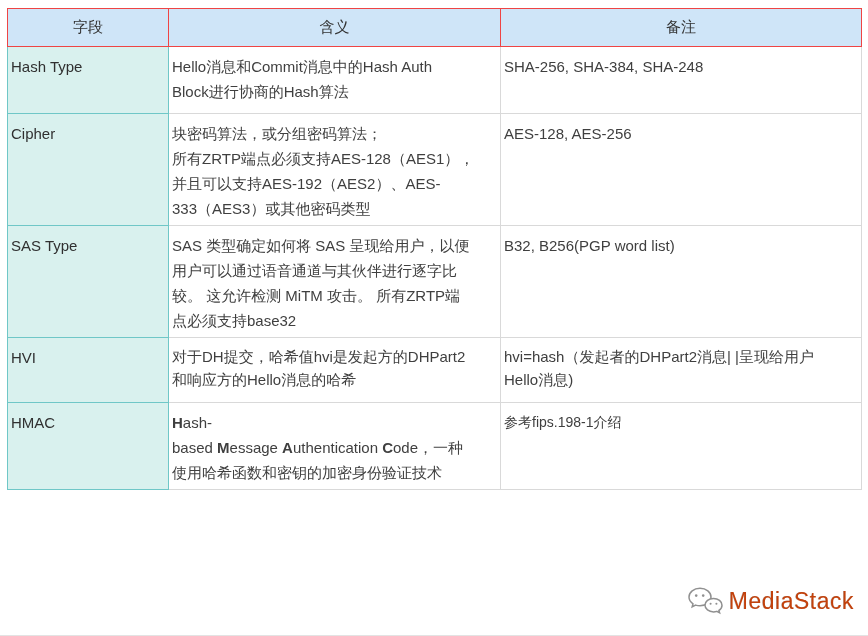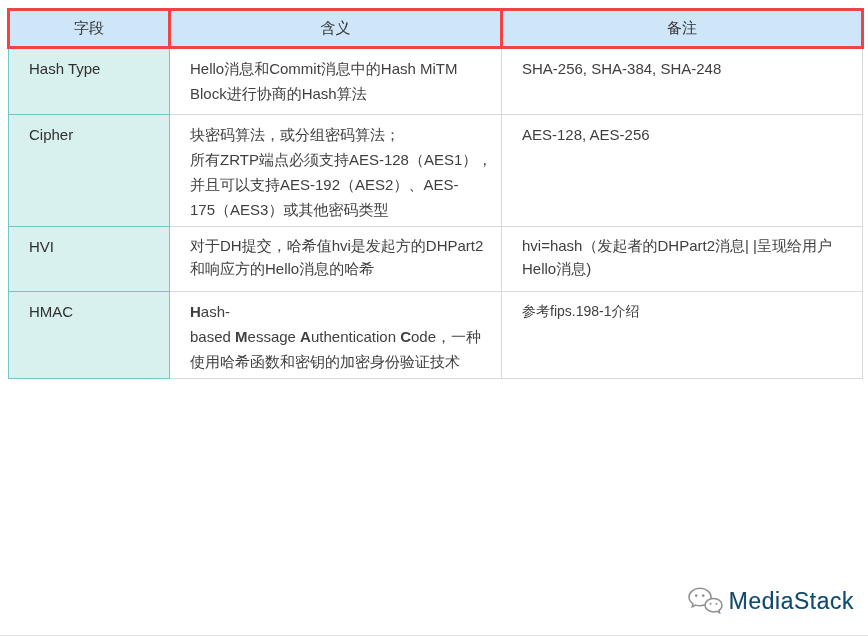--- a/index.html
+++ b/index.html
@@ -12,49 +12,49 @@
     position:relative;width:868px;height:636px;box-sizing:border-box;
     border-bottom:1px solid #e3e3e3;
   }
   table.zrtp{
     position:absolute;left:7px;top:8px;width:854px;
     border-collapse:collapse;table-layout:fixed;
   }
   col.c1{width:161px;} col.c2{width:332px;} col.c3{width:361px;}
   th{
     background:#cfe5f8;
-    border:3px solid #ef4444;
+    border:1px solid #ef4444;
     height:38px;box-sizing:border-box;
     font-size:15px;font-weight:400;color:#333333;
     text-align:center;vertical-align:middle;padding:4px;
   }
   td{
     border:1px solid #d9d9d9;
     vertical-align:top;box-sizing:border-box;
-    padding:7px 8px 4px 20px;
+    padding:7px 8px 4px 3px;
     font-size:15px;line-height:25px;color:#3f3f3f;
     white-space:pre-wrap;word-break:break-word;
   }
   td.field{
     background:#d9f1ee;
     border-color:#6fc7c7;
     color:#303030;white-space:normal;
   }
   tr.r1 td{height:67px;} tr.r2 td{height:110px;} tr.r3 td{height:85px;}
   tr.r4 td{height:110px;} tr.r5 td{height:58px;} tr.r6 td{height:65px;}
   tr.r7 td{height:84px;}
   tr.r6 td.meaning, tr.r6 td.note{font-size:15px;line-height:23px;}
   tr.r7 td.note{font-size:14px;line-height:24px;}
   .watermark{
     position:absolute;top:586px;right:14px;
     display:flex;align-items:center;gap:6px;
     pointer-events:none;
   }
   .watermark .wm-text{
-    font-size:23px;letter-spacing:0.5px;color:#0c4a6e;
+    font-size:23px;letter-spacing:0.5px;color:#c2410c;
     text-shadow:1px 1px 1px #ffffff, -0.5px -0.5px 0 #bdbdbd;
   }
   .wm-icon svg{display:block;}
 </style>
 </head>
 <body>
 
 <div class="page">
   <table class="zrtp">
     <colgroup>
@@ -65,31 +65,39 @@
     <thead>
       <tr>
         <th>字段</th>
         <th>含义</th>
         <th>备注</th>
       </tr>
     </thead>
     <tbody>
       <tr class="r1">
         <td class="field">Hash Type</td>
-        <td class="meaning">Hello消息和Commit消息中的Hash MiTM
+        <td class="meaning">Hello消息和Commit消息中的Hash Auth
 Block进行协商的Hash算法</td>
         <td class="note">SHA-256, SHA-384, SHA-248</td>
       </tr>
       <tr class="r2">
         <td class="field">Cipher</td>
         <td class="meaning">块密码算法，或分组密码算法；
 所有ZRTP端点必须支持AES-128（AES1），
 并且可以支持AES-192（AES2）、AES-
-175（AES3）或其他密码类型</td>
+333（AES3）或其他密码类型</td>
         <td class="note">AES-128, AES-256</td>
+      </tr>
+      <tr class="r4">
+        <td class="field">SAS Type</td>
+        <td class="meaning">SAS 类型确定如何将 SAS 呈现给用户，以便
+用户可以通过语音通道与其伙伴进行逐字比
+较。 这允许检测 MiTM 攻击。 所有ZRTP端
+点必须支持base32</td>
+        <td class="note">B32, B256(PGP word list)</td>
       </tr>
       <tr class="r6">
         <td class="field">HVI</td>
         <td class="meaning">对于DH提交，哈希值hvi是发起方的DHPart2
 和响应方的Hello消息的哈希</td>
         <td class="note">hvi=hash（发起者的DHPart2消息| |呈现给用户
 Hello消息)</td>
       </tr>
       <tr class="r7">
         <td class="field">HMAC</td>

